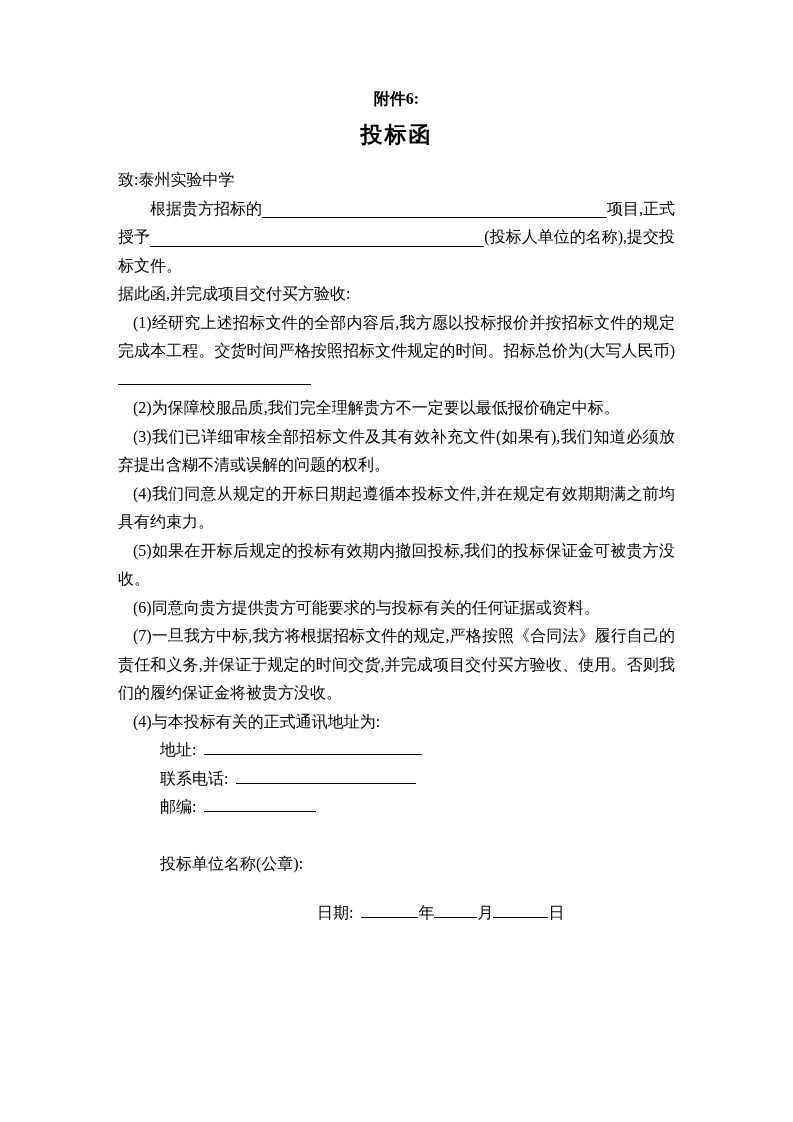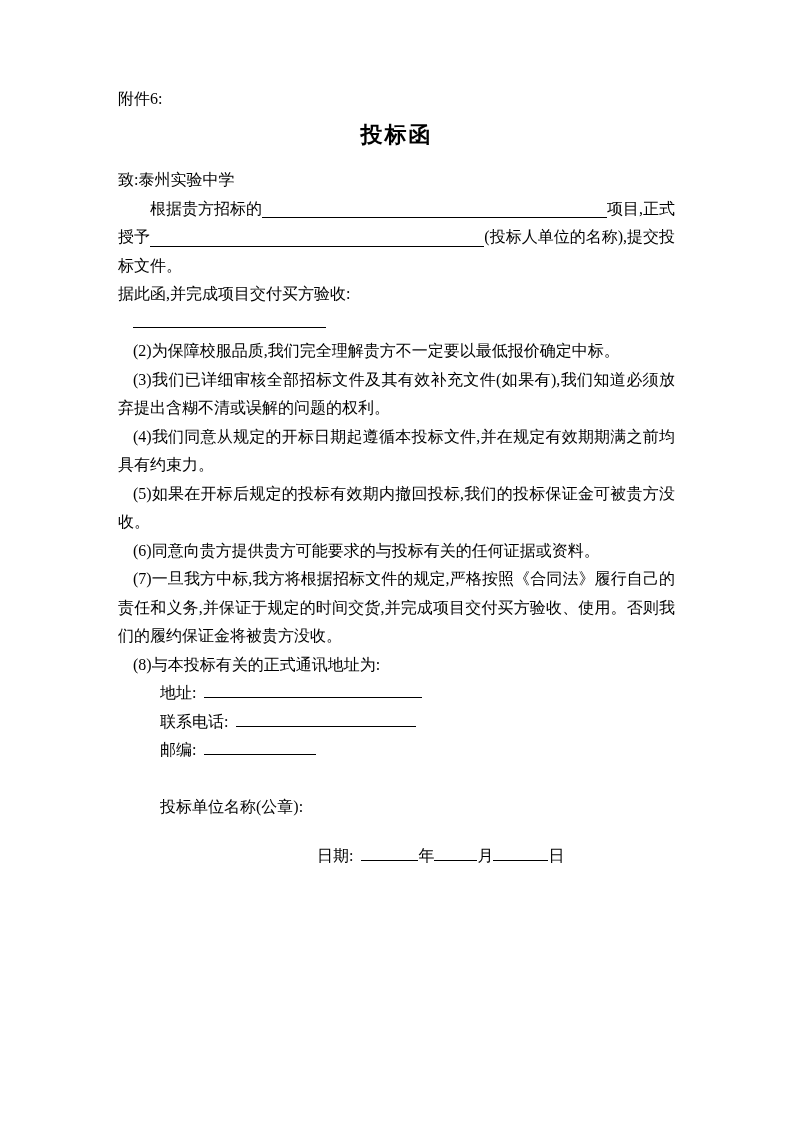--- a/index.html
+++ b/index.html
@@ -15,22 +15,23 @@
     padding: 88px 118px 40px 118px;
     background: #ffffff;
     color: #000000;
     font-family: "Liberation Serif", "DejaVu Serif", serif;
     font-size: 16px;
     line-height: 28.5px;
     overflow: hidden;
   }
   p { margin: 0; }
   .attachment {
-    font-weight: normal;
+    font-weight: bold;
     line-height: 22px;
+    text-align: center;
   }
   .title {
     margin: 10px 0 16px 0;
     font-size: 22px;
     font-weight: bold;
     text-align: center;
     line-height: 30px;
     letter-spacing: 2px;
   }
   .salutation { margin-top: 16px; }
@@ -91,35 +92,35 @@
   <div class="fill-line">
     <span>授予</span>
     <span class="blank-flex"></span>
     <span>(投标人单位的名称),提交投</span>
   </div>
 
   <p>标文件。</p>
 
   <p>据此函,并完成项目交付买方验收:</p>
 
-  <p class="clause"><span class="blank-inline" style="width:193px"></span></p>
+  <p class="clause"><span>(1)经研究上述招标文件的全部内容后,我方愿以投标报价并按招标文件的规定完成本工程。交货时间严格按照招标文件规定的时间。招标总价为(大写人民币)</span><span class="blank-inline" style="width:193px"></span></p>
 
   <p class="clause">(2)为保障校服品质,我们完全理解贵方不一定要以最低报价确定中标。</p>
 
   <p class="clause">(3)我们已详细审核全部招标文件及其有效补充文件(如果有),我们知道必须放弃提出含糊不清或误解的问题的权利。</p>
 
   <p class="clause">(4)我们同意从规定的开标日期起遵循本投标文件,并在规定有效期期满之前均具有约束力。</p>
 
   <p class="clause">(5)如果在开标后规定的投标有效期内撤回投标,我们的投标保证金可被贵方没收。</p>
 
   <p class="clause">(6)同意向贵方提供贵方可能要求的与投标有关的任何证据或资料。</p>
 
   <p class="clause">(7)一旦我方中标,我方将根据招标文件的规定,严格按照《合同法》履行自己的责任和义务,并保证于规定的时间交货,并完成项目交付买方验收、使用。否则我们的履约保证金将被贵方没收。</p>
 
-  <p class="clause">(8)与本投标有关的正式通讯地址为:</p>
+  <p class="clause">(4)与本投标有关的正式通讯地址为:</p>
 
   <div class="contact-line">
     <span>地址:</span><span class="blank-inline gap-left" style="width:218px"></span>
   </div>
 
   <div class="contact-line">
     <span>联系电话:</span><span class="blank-inline gap-left" style="width:180px"></span>
   </div>
 
   <div class="contact-line">

